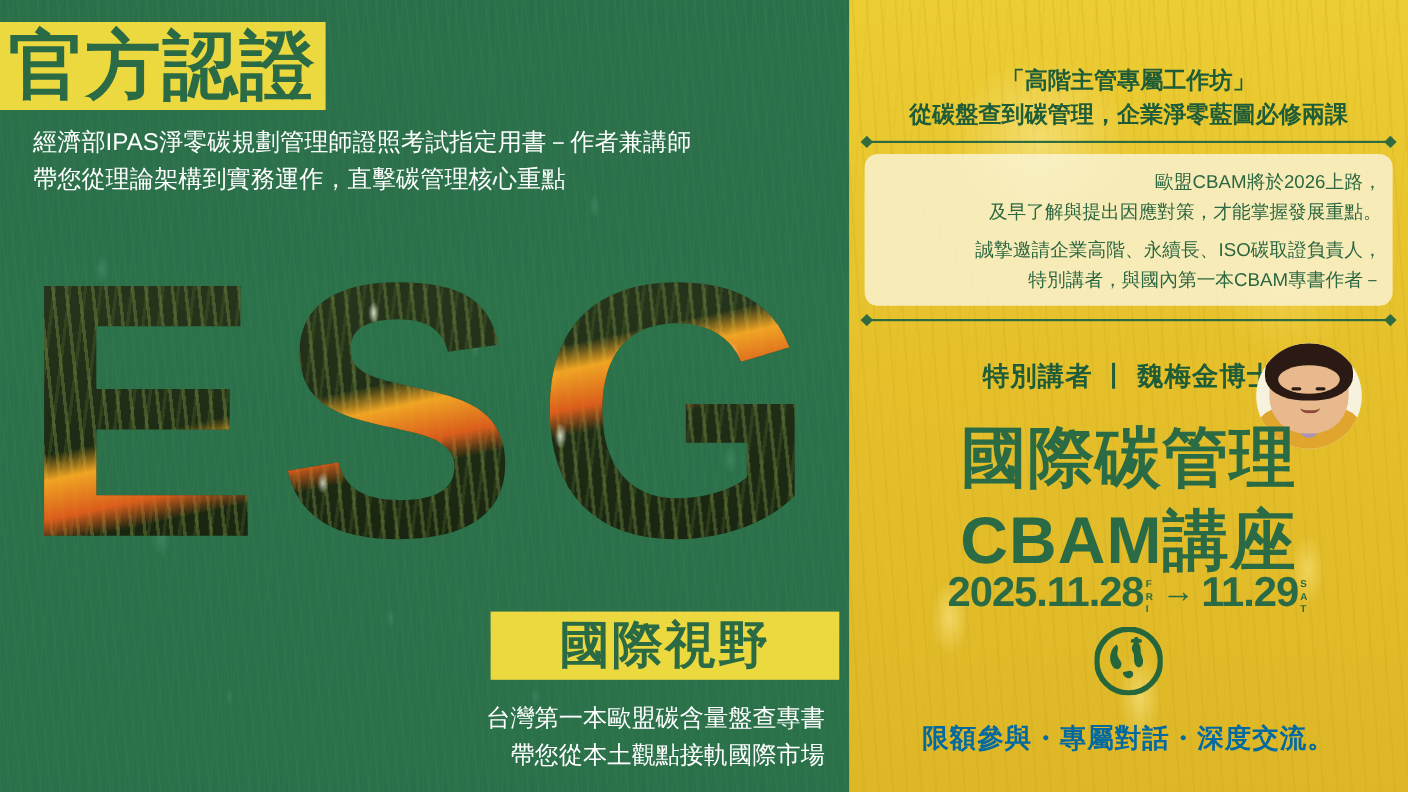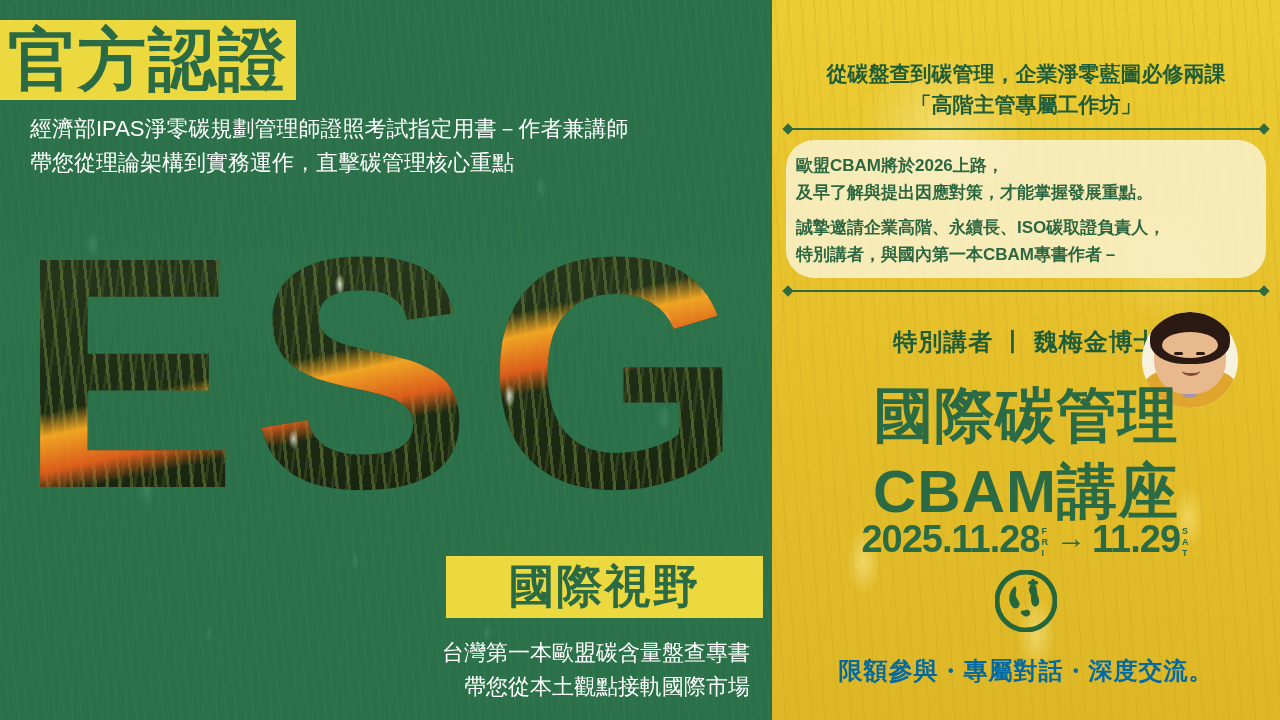--- a/index.html
+++ b/index.html
@@ -199,24 +199,23 @@
   #divider-bottom { top: 286px; }
 
   .info-card {
     position: absolute;
     left: 14px;
     top: 140px;
     width: 480px;
     padding: 12px 10px 10px;
     box-sizing: border-box;
     background: rgba(250, 244, 214, .82);
-    border-radius: 28px;
-    text-align: left;
+    border-radius: 12px;
+    text-align: right;
     color: #2c6742;
-    font-weight: bold;
   }
   .info-card p {
     margin: 0;
     font-size: 17px;
     line-height: 27px;
     white-space: nowrap;
   }
   .info-card .para-gap { height: 8px; }
 
   .speaker-row {
@@ -392,22 +391,22 @@
       <div>帶您從本土觀點接軌國際市場</div>
     </div>
   </div>
 
   <div class="right-panel">
     <div class="right-texture"></div>
 
     <div class="right-content">
 
       <div class="rp-headline">
+        <div>「高階主管專屬工作坊」</div>
         <div>從碳盤查到碳管理，企業淨零藍圖必修兩課</div>
-        <div>「高階主管專屬工作坊」</div>
       </div>
 
       <div class="divider" id="divider-top">
         <span class="dia l"></span>
         <span class="bar"></span>
         <span class="dia r"></span>
       </div>
 
       <div class="info-card">
         <p>歐盟CBAM將於2026上路，</p>

